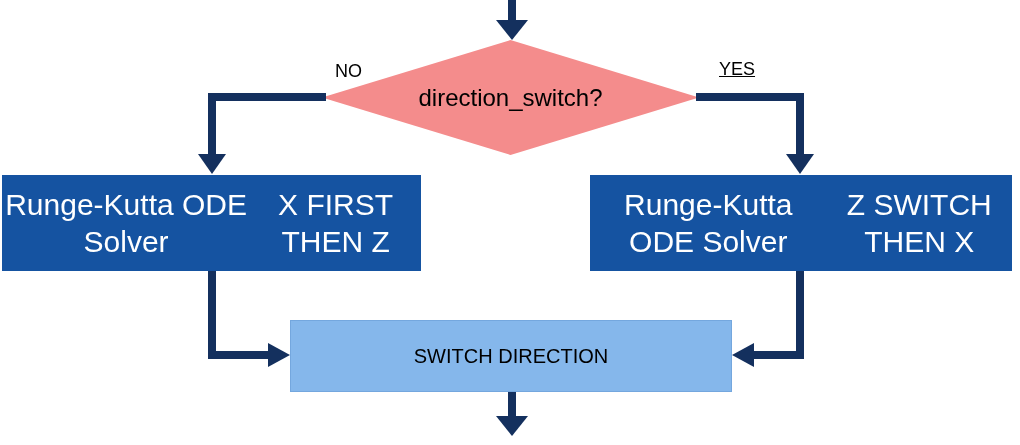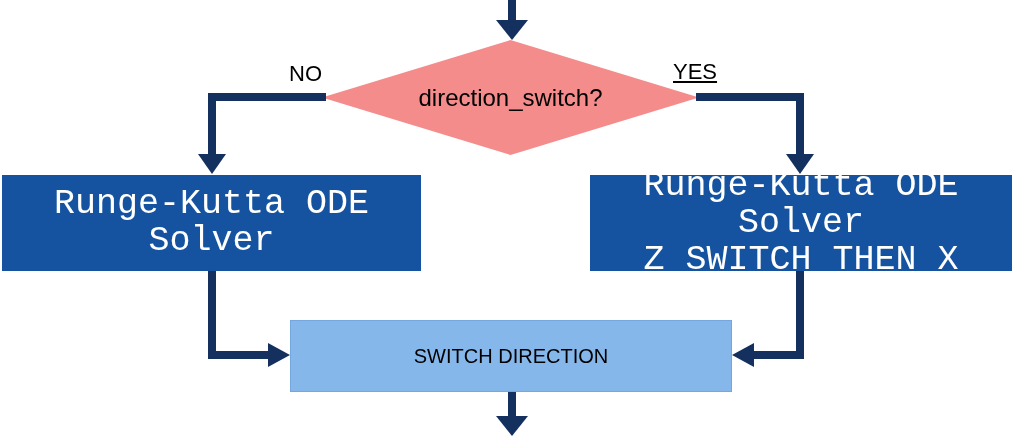--- a/index.html
+++ b/index.html
@@ -54,36 +54,36 @@
     clip-path: polygon(50% 0, 100% 50%, 50% 100%, 0 50%);
     display: flex;
     align-items: center;
     justify-content: center;
     color: var(--text-dark, #000000);
     font-size: 24px;
   }
   .branch-label {
     position: absolute;
     color: var(--text-dark, #000000);
-    font-size: 22px;
+    font-size: 18px;
+    margin-left: 46px;
   }
   .solver-box {
     position: absolute;
     top: 175px;
     height: 96px;
     background: var(--solver-fill, #1553A1);
     color: var(--text-light, #FFFFFF);
     display: flex;
-    flex-direction: column;
+    flex-direction: row;
     align-items: center;
     justify-content: center;
-    font-size: 35px;
+    font-size: 30px;
     line-height: 37px;
     text-align: center;
-    font-family: Liberation Mono, monospace;
   }
   .solver-left  { left: 2px;   width: 419px; }
   .solver-right { left: 590px; width: 422px; }
   .switch-box {
     position: absolute;
     left: 290px;
     top: 320px;
     width: 442px;
     height: 72px;
     box-sizing: border-box;
@@ -117,20 +117,21 @@
   <div class="line" style="left:208px; top:93px; width:118px; height:8px;"></div>
   <div class="line" style="left:208px; top:93px; width:8px; height:63px;"></div>
   <div class="arrowhead ah-down-md" style="left:198px; top:154px;"></div>
 
   <div class="line" style="left:696px; top:93px; width:108px; height:8px;"></div>
   <div class="line" style="left:796px; top:93px; width:8px; height:63px;"></div>
   <div class="arrowhead ah-down-md" style="left:786px; top:154px;"></div>
 
   <div class="solver-box solver-left">
     <span>Runge-Kutta ODE Solver</span>
+    <span>X FIRST THEN Z</span>
   </div>
 
   <div class="solver-box solver-right">
     <span>Runge-Kutta ODE Solver</span>
     <span>Z SWITCH THEN X</span>
   </div>
 
   <div class="line" style="left:208px; top:271px; width:8px; height:88px;"></div>
   <div class="line" style="left:208px; top:351px; width:62px; height:8px;"></div>
   <div class="arrowhead ah-right" style="left:268px; top:343px;"></div>

